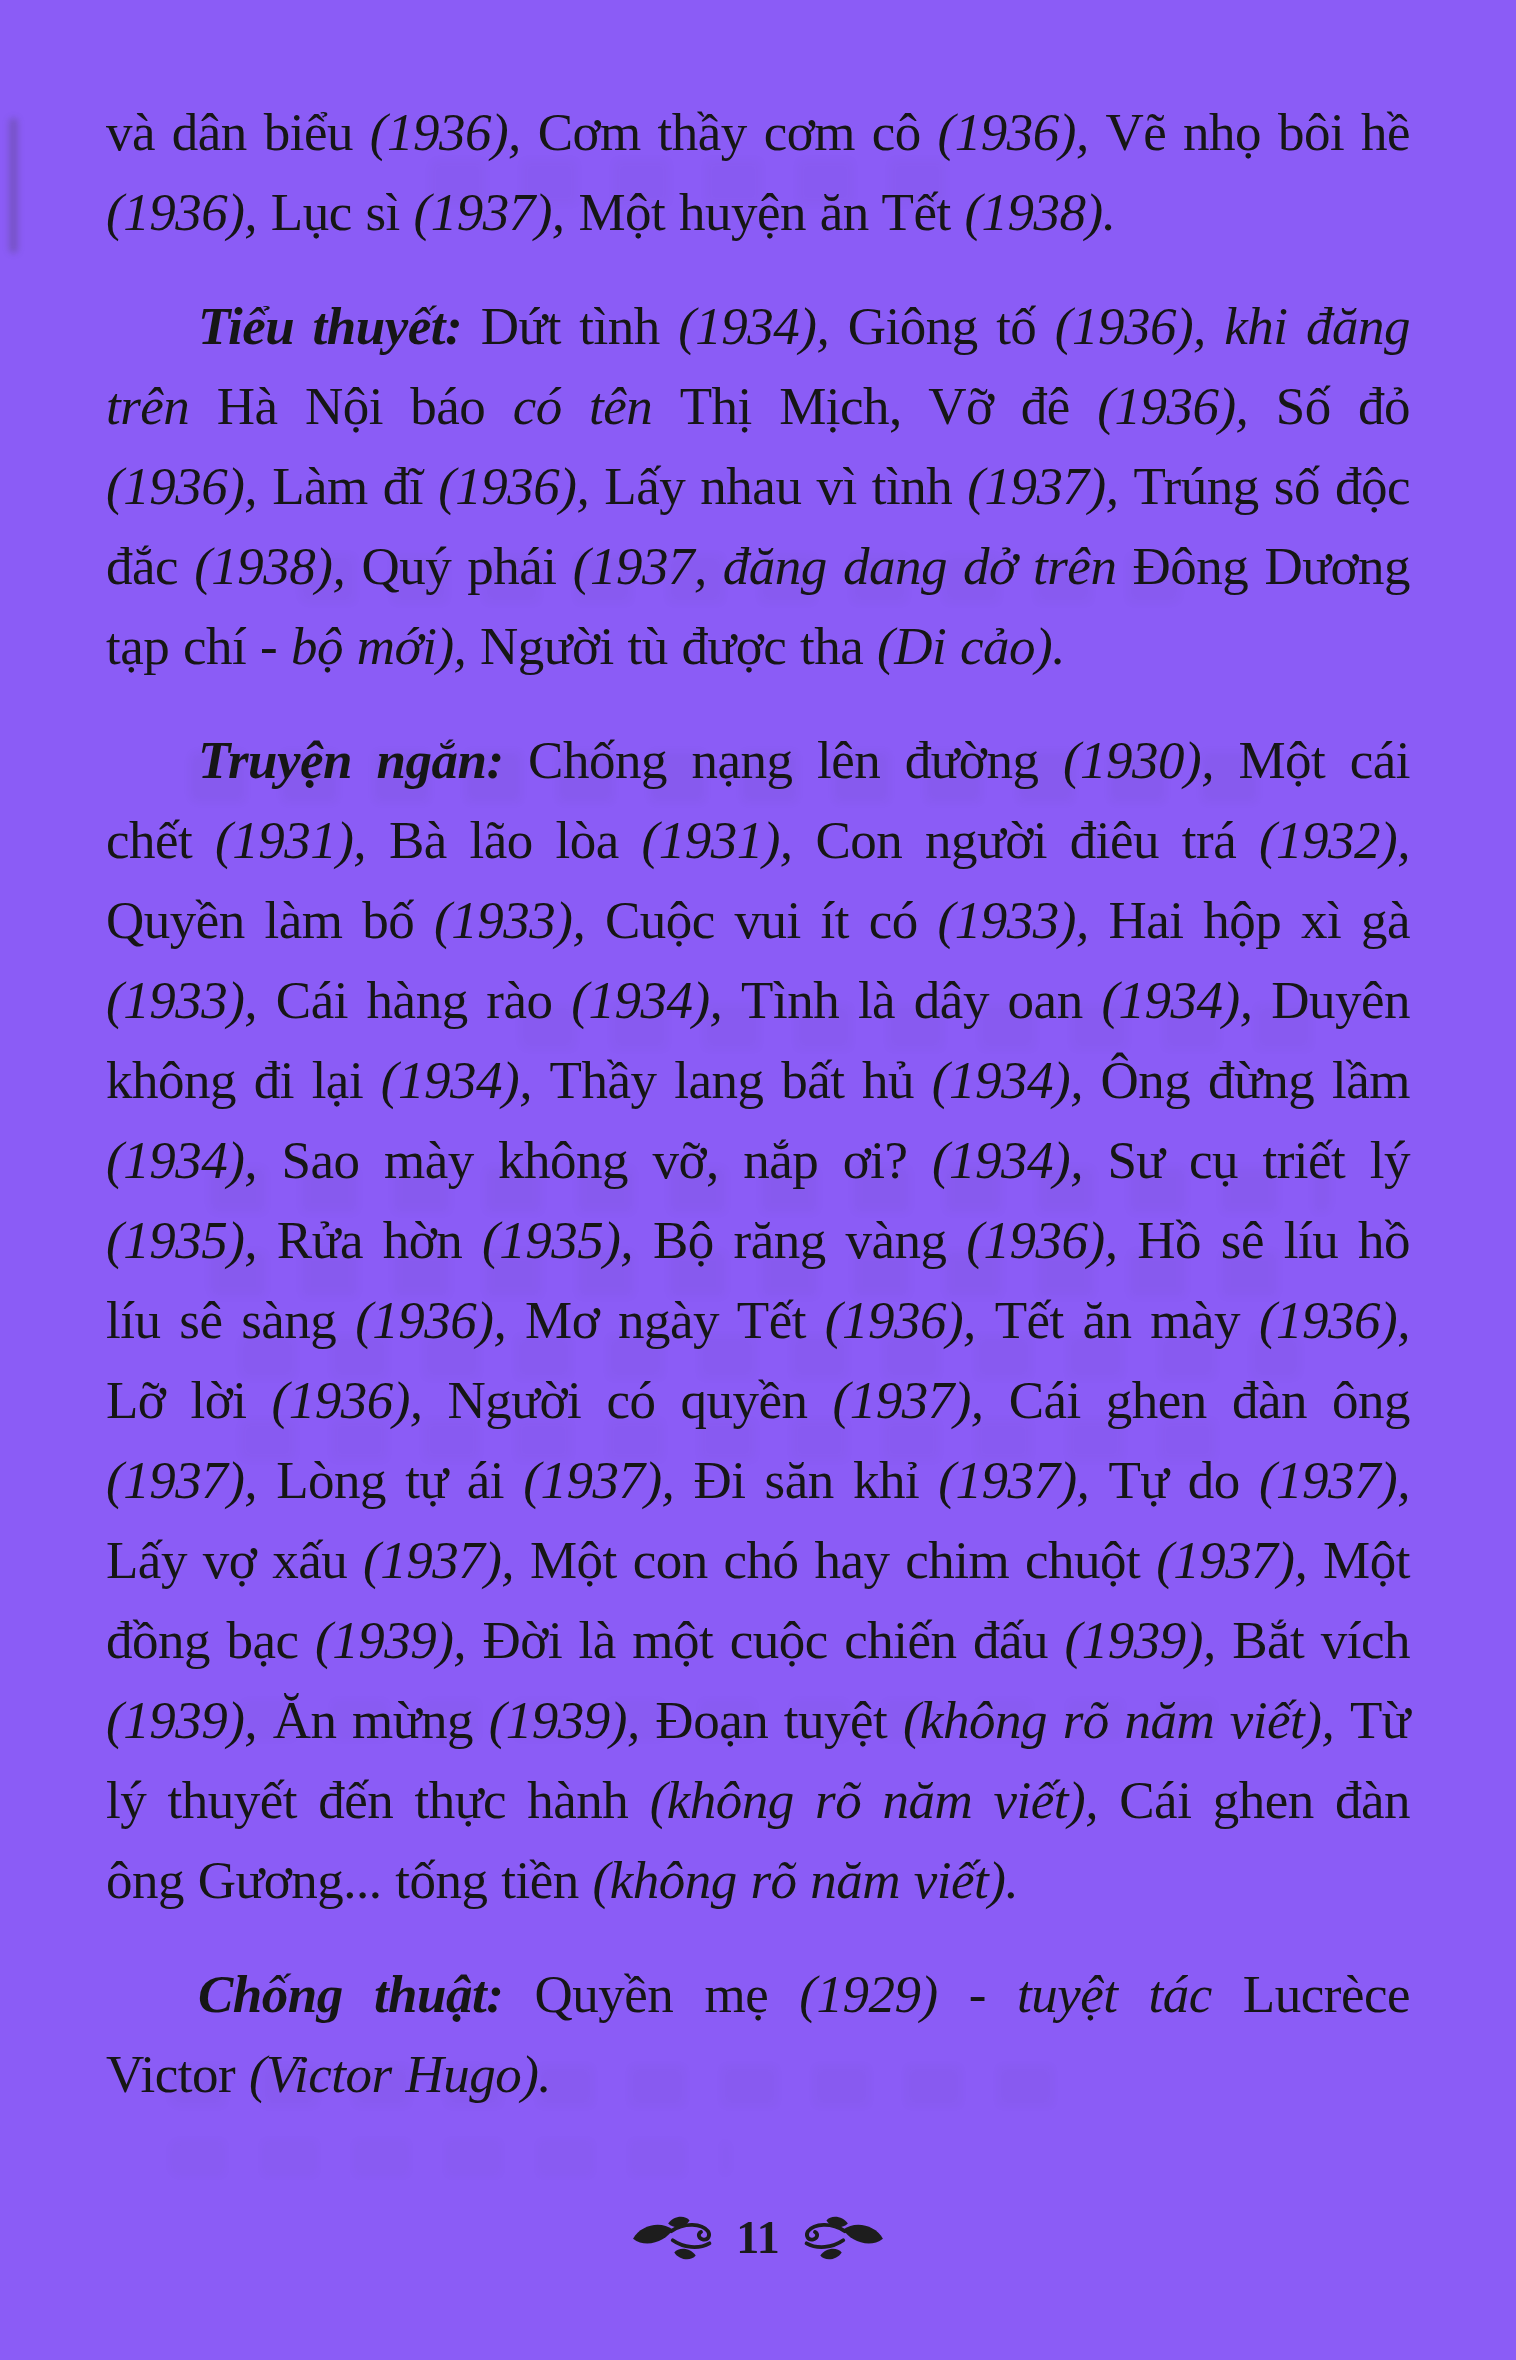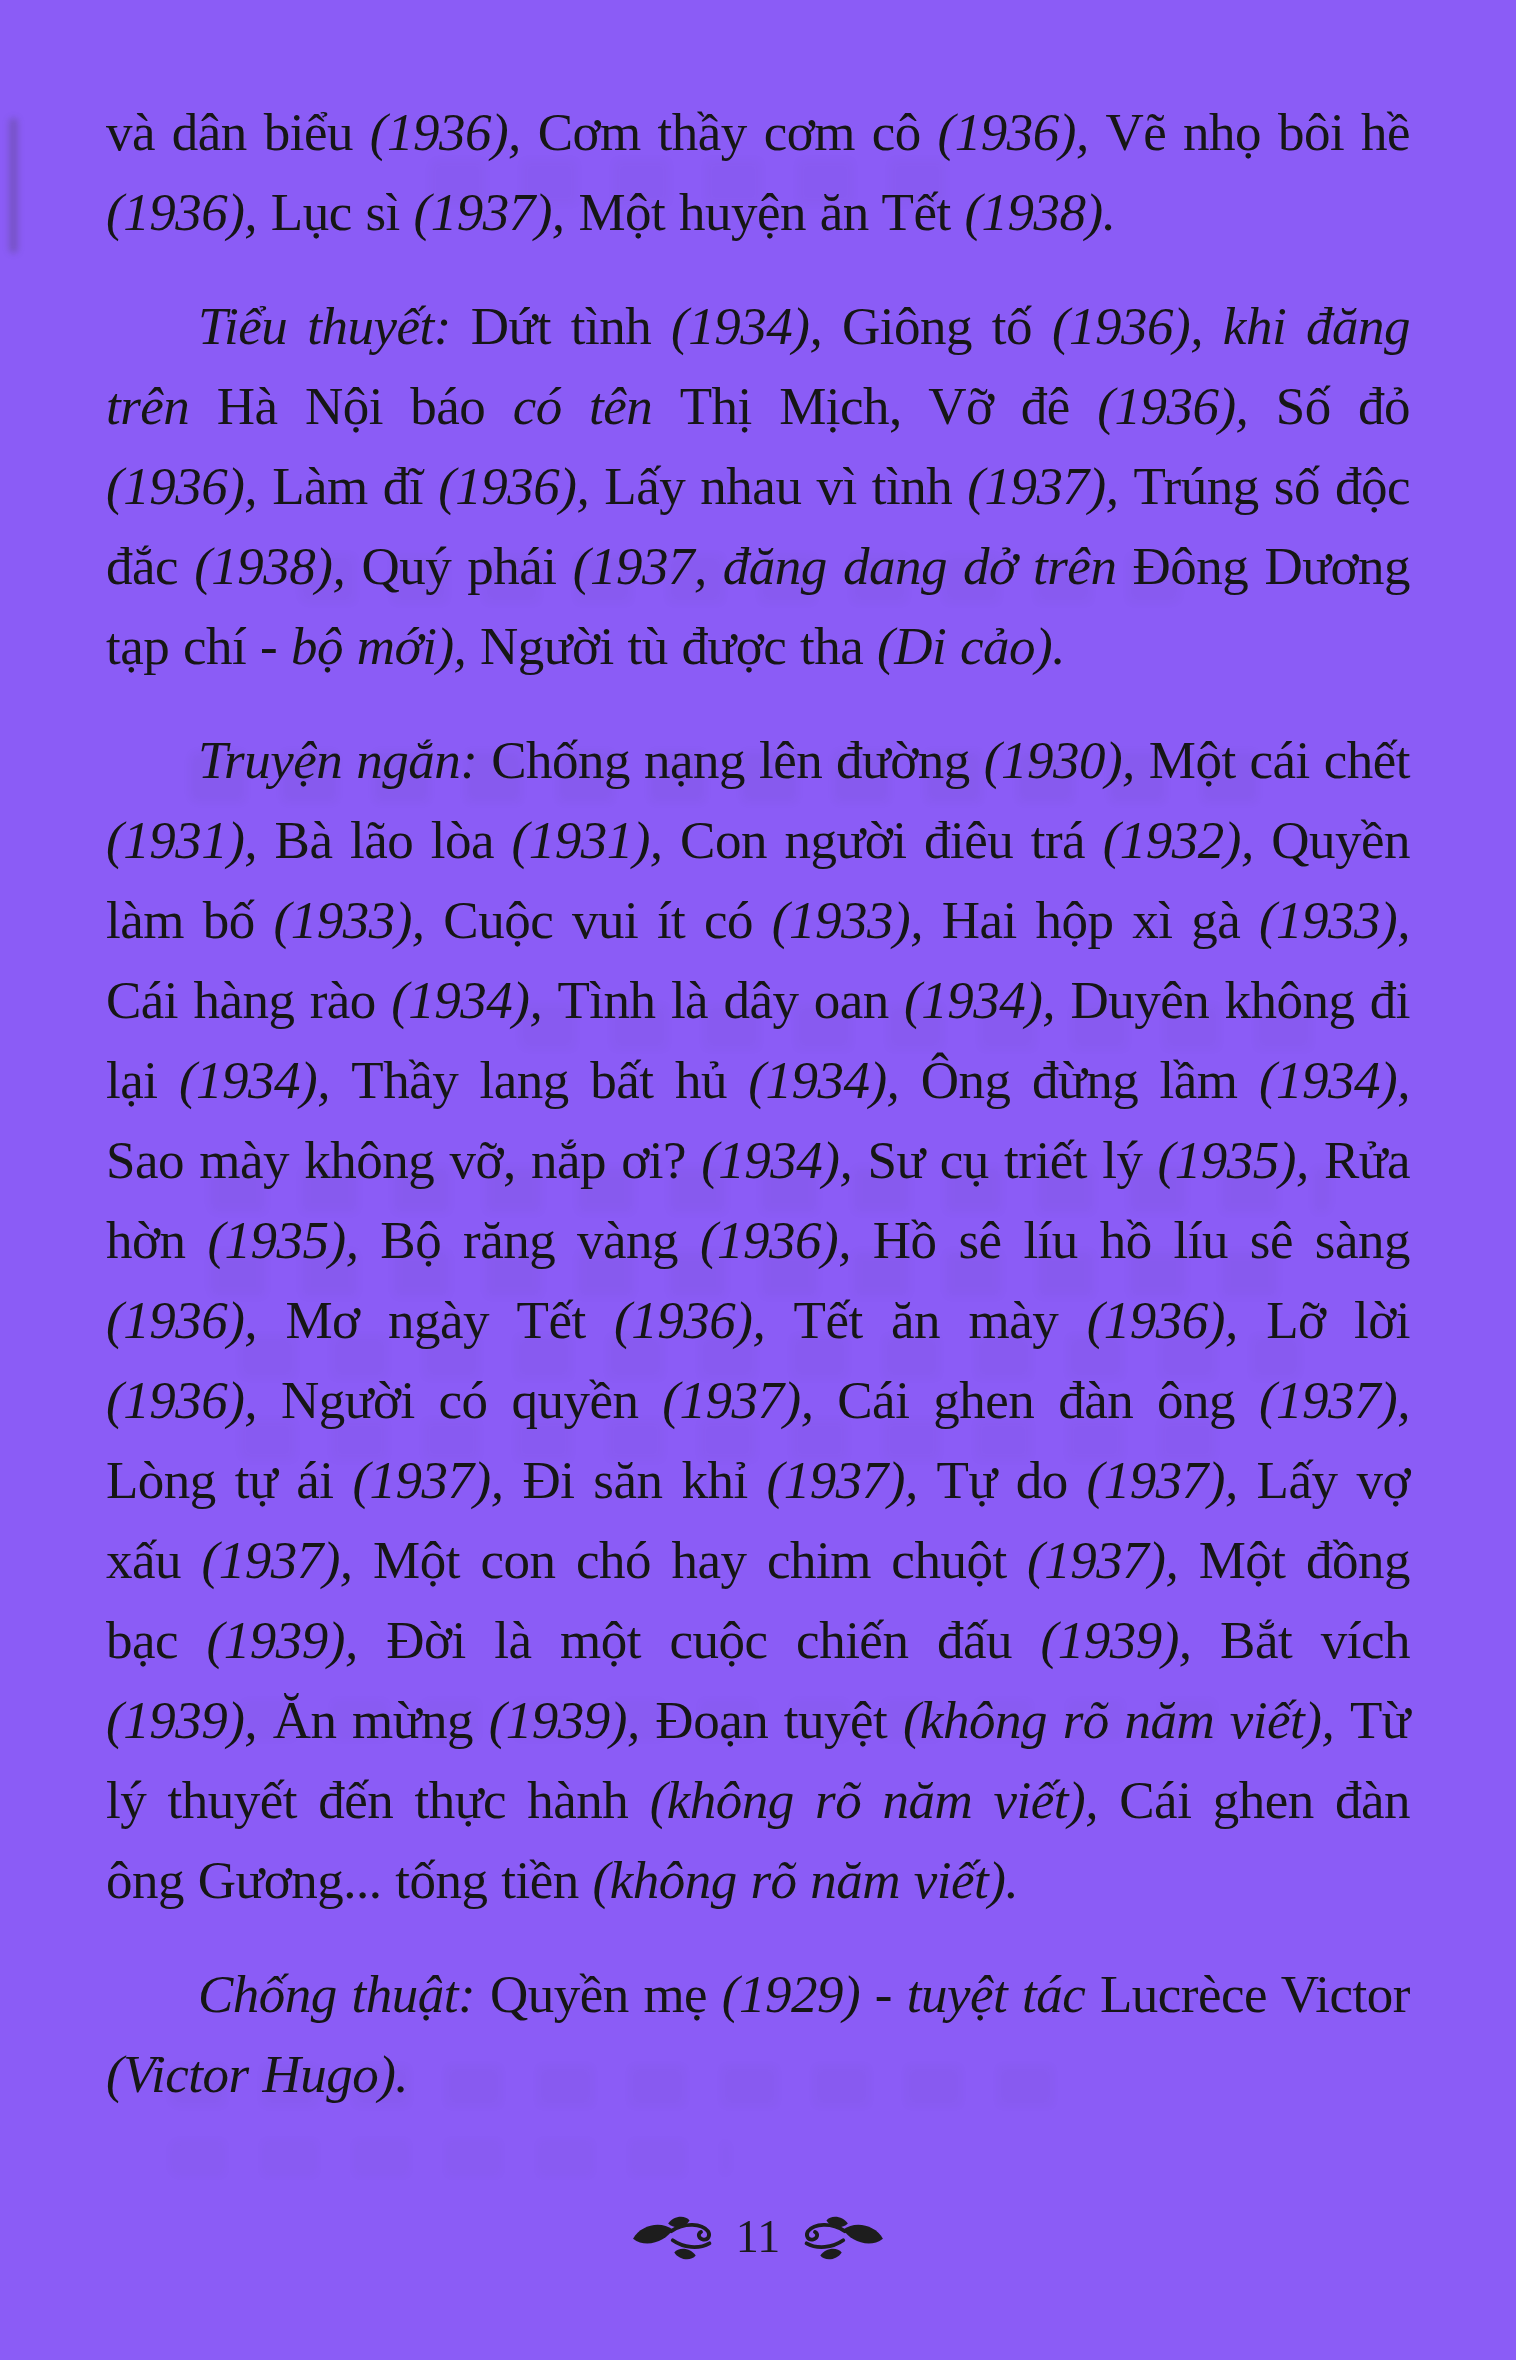--- a/index.html
+++ b/index.html
@@ -27,30 +27,32 @@
     margin: 0;
     font-size: 53px;
     line-height: 80px;
     letter-spacing: -0.5px;
     word-spacing: 1px;
   }
   .para + .para { margin-top: 34px; }
   .para.indent { text-indent: 92px; }
   .seg-r  { font-style: normal; }
   .seg-i  { font-style: italic; }
-  .seg-bi { font-style: italic; font-weight: normal; }
+  .seg-bi { font-style: italic; font-weight: bold; }
 
   .footer {
     position: absolute;
     left: 0;
     right: 0;
     bottom: 98px;
     display: flex;
     justify-content: center;
+    align-items: center;
     gap: 22px;
+    font-weight: bold;
   }
   .page-number {
     font-size: 46px;
     line-height: 1;
     color: #1b1b1b;
   }
   .fleuron { display: inline-flex; }
   .fleuron.mirror { transform: scaleX(-1); }
 
   

